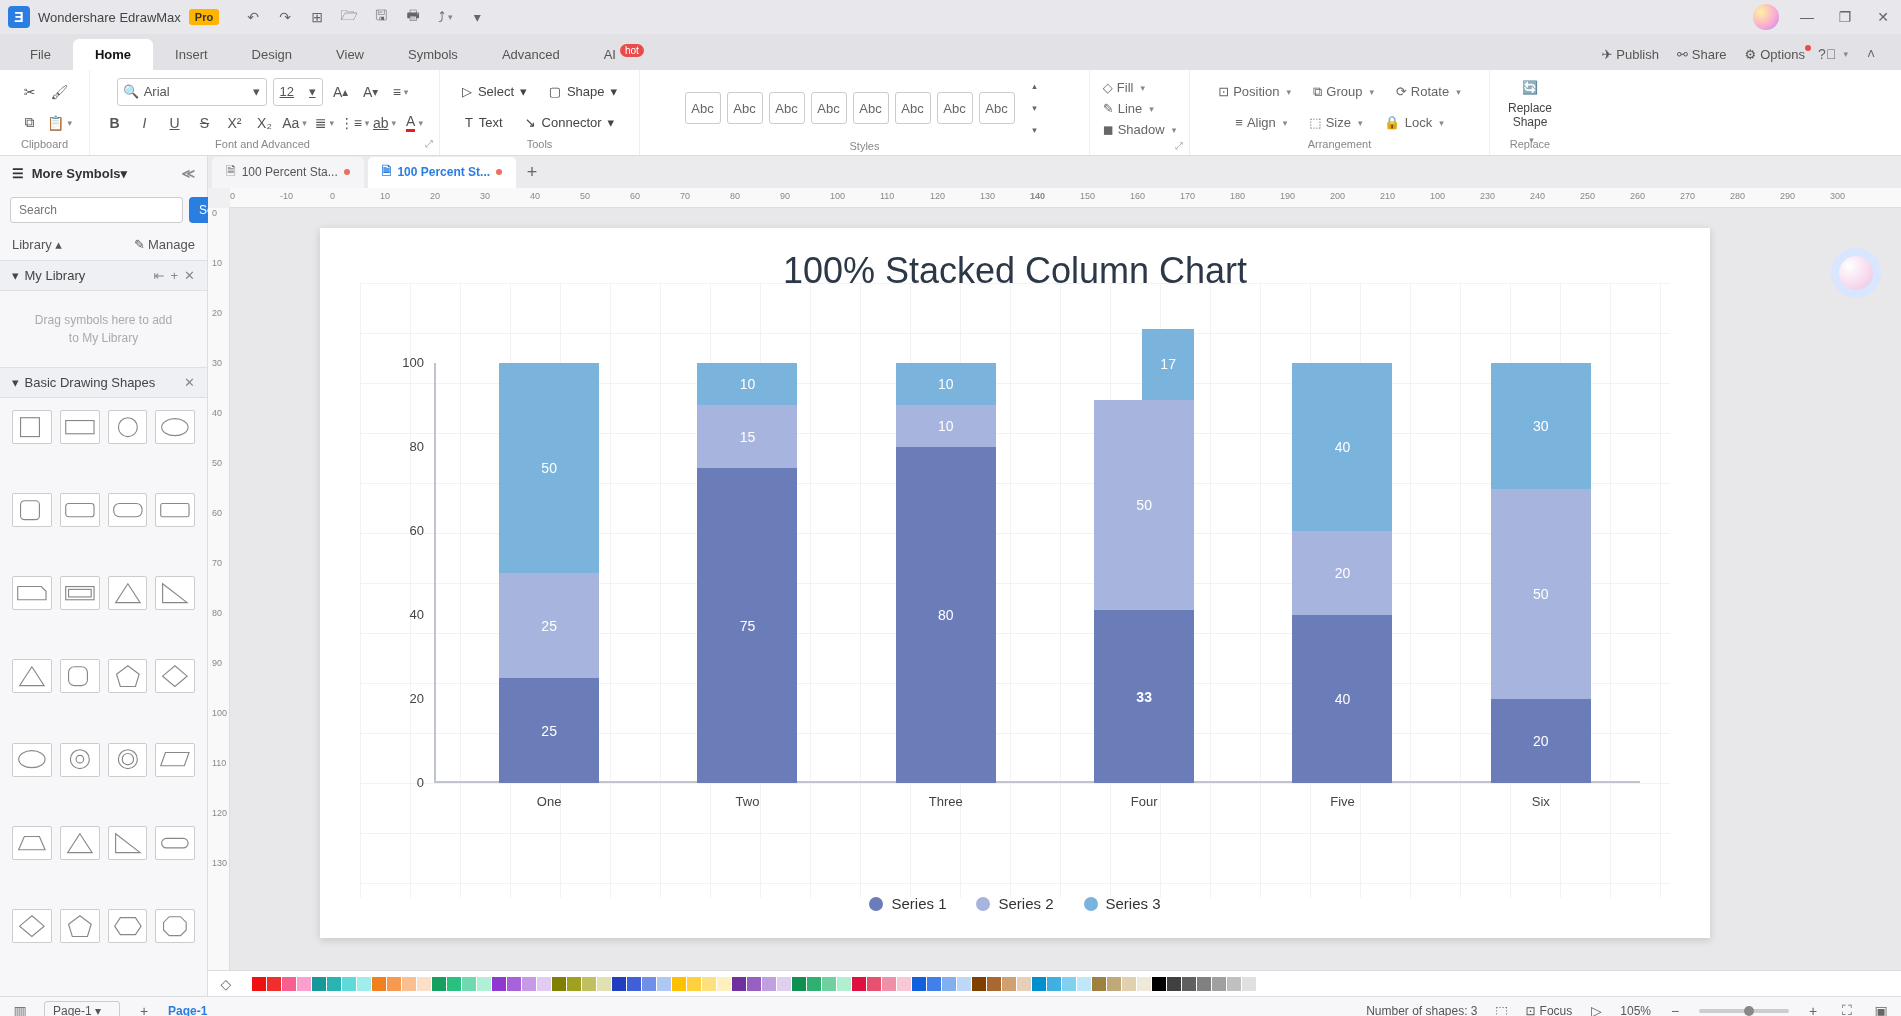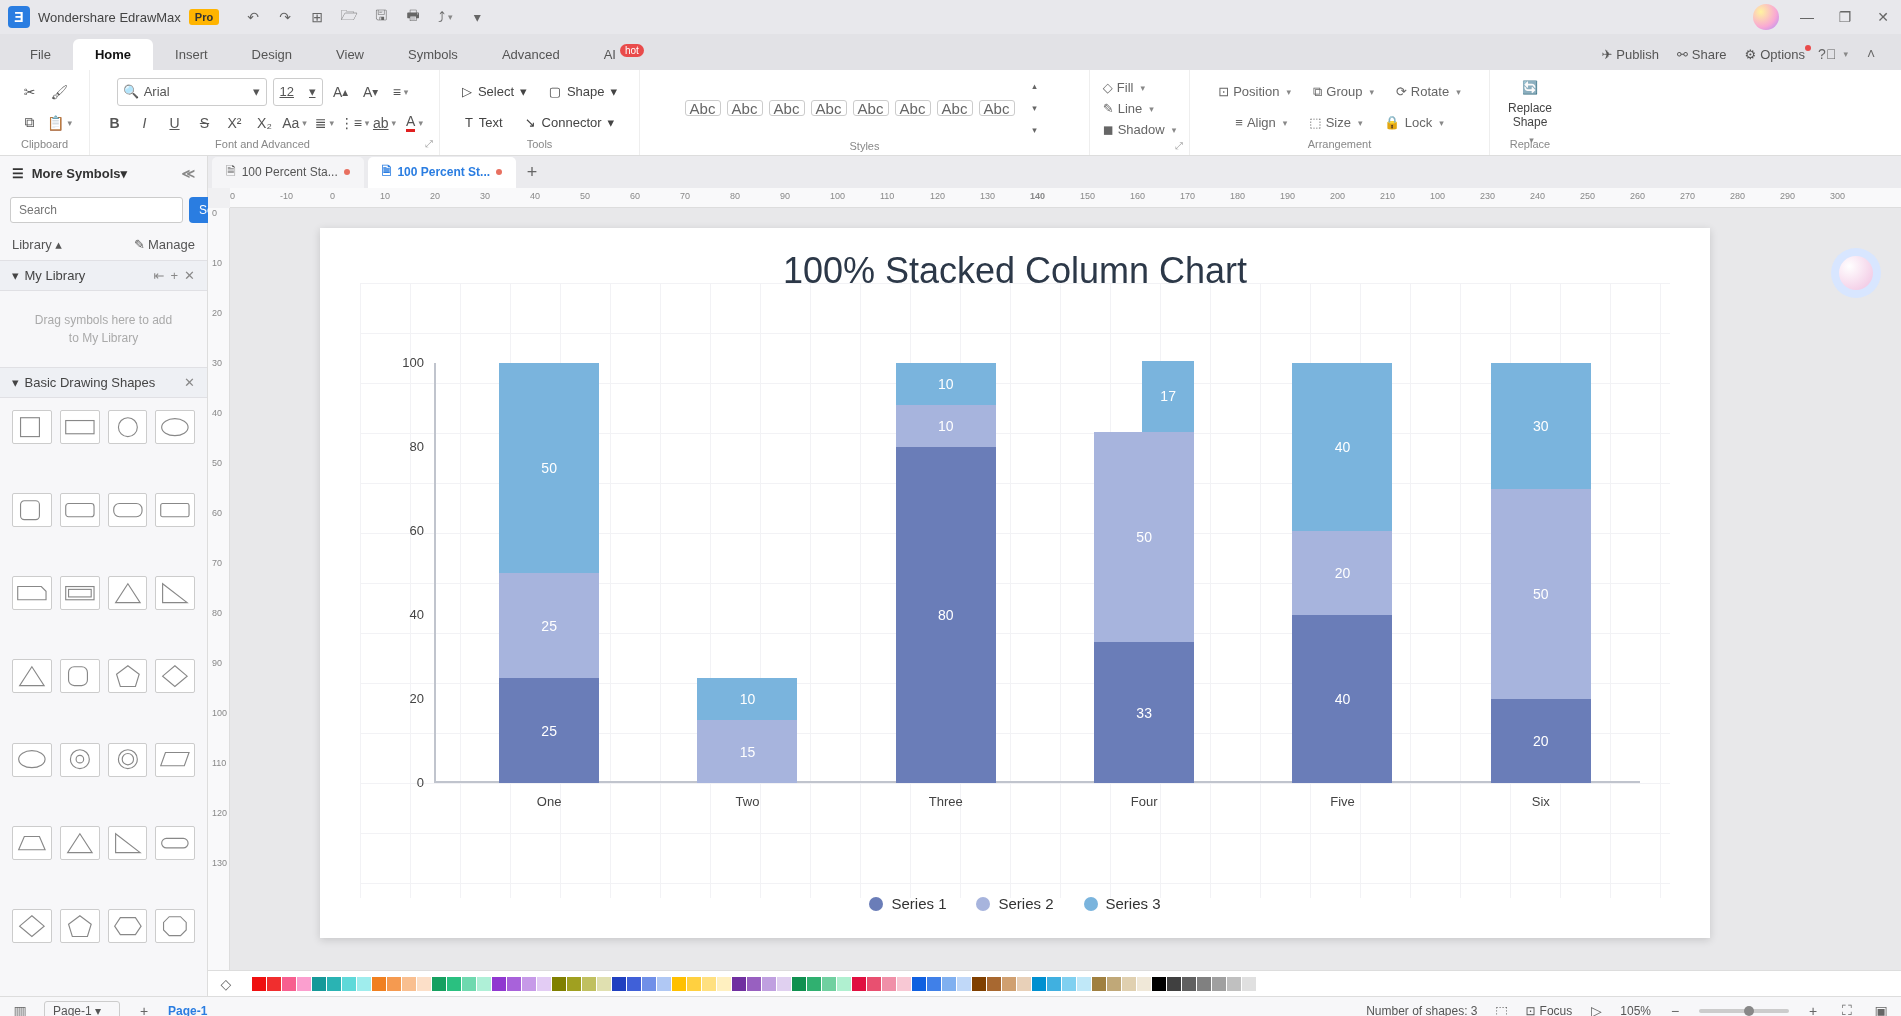--- a/index.html
+++ b/index.html
@@ -28,21 +28,21 @@
 
 .ribbon { height: 86px; background: #fff; display: flex; border-bottom: 1px solid #ddd; }
 .group { border-right: 1px solid #eee; padding: 6px 10px 2px; display: flex; flex-direction: column; align-items: center; }
 .group .row { display: flex; align-items: center; gap: 6px; height: 32px; }
 .group .label { font-size: 11px; color: #888; margin-top: auto; padding-bottom: 3px; }
 .small-ico { width: 24px; height: 24px; display: flex; align-items: center; justify-content: center; color: #555; cursor: pointer; font-size: 14px; }
 .selectbox { border: 1px solid #ccc; border-radius: 3px; height: 28px; display: flex; align-items: center; padding: 0 6px; background: #fff; gap: 4px; color: #555; cursor: pointer; }
 .fontname { width: 150px; }
 .fontsize { width: 50px; text-decoration: underline; }
 .toolbtn { display: flex; align-items: center; gap: 6px; padding: 4px 8px; cursor: pointer; color: #444; }
-.stylebox { width: 36px; height: 16px; border: 1px solid #ccc; border-radius: 3px; display: flex; align-items: center; justify-content: center; font-size: 15px; color: #666; cursor: pointer; }
+.stylebox { width: 36px; height: 32px; border: 1px solid #ccc; border-radius: 3px; display: flex; align-items: center; justify-content: center; font-size: 13px; color: #666; cursor: pointer; }
 .group-corner { font-size: 10px; color: #999; align-self: flex-end; margin-right: -4px; }
 .arrlabel { display: flex; align-items: center; gap: 4px; color: #666; cursor: pointer; font-size: 13px; padding: 2px 4px; }
 
 
 .workspace { display: flex; height: 840px; }
 .sidepanel { width: 208px; background: #f7f7f9; border-right: 1px solid #ddd; display: flex; flex-direction: column; }
 .sidepanel .hdr { display: flex; align-items: center; padding: 10px 12px; gap: 8px; font-weight: 600; color: #333; }
 .collapse-ico { margin-left: auto; color: #888; cursor: pointer; }
 .searchrow { display: flex; padding: 6px 10px; gap: 6px; }
 .searchrow input { flex: 1; border: 1px solid #ccc; border-radius: 3px; padding: 5px 8px; font-size: 12px; }
@@ -519,32 +519,33 @@
             <div class="yline"></div>
             <div class="xline"></div>
             <div class="bars" id="bars">
                 <div class="bar">
                   <div class="seg s1" style="height: 105px;">25</div>
                   <div class="seg s2" style="height: 105px;">25</div>
                   <div class="seg s3" style="height: 210px;">50</div>
                   <div class="xlab">One</div>
                 </div>
                 <div class="bar">
+                  <div class="seg s1" style="height: 315px;">75</div>
                   <div class="seg s2" style="height: 63px;">15</div>
                   <div class="seg s3" style="height: 42px;">10</div>
                   <div class="xlab">Two</div>
                 </div>
                 <div class="bar">
                   <div class="seg s1" style="height: 336px;">80</div>
                   <div class="seg s2" style="height: 42px;">10</div>
                   <div class="seg s3" style="height: 42px;">10</div>
                   <div class="xlab">Three</div>
                 </div>
                 <div class="bar">
-                  <div class="seg s1" style="height: 141px;">33</div>
+                  <div class="seg s1" style="height: 173px; font-weight: bold;">33</div>
                   <div class="seg s2" style="height: 210px;">50</div>
                   <div class="seg s3" style="height: 71.4px; margin-left: 48px;">17</div>
                   <div class="xlab">Four</div>
                 </div>
                 <div class="bar">
                   <div class="seg s1" style="height: 168px;">40</div>
                   <div class="seg s2" style="height: 84px;">20</div>
                   <div class="seg s3" style="height: 168px;">40</div>
                   <div class="xlab">Five</div>
                 </div>

